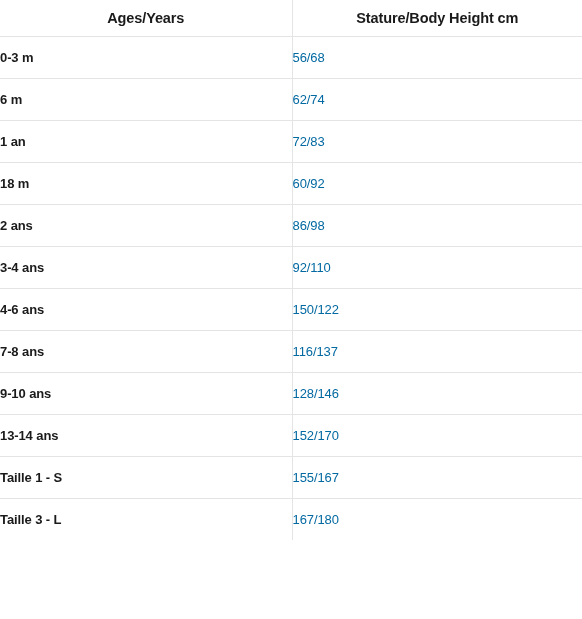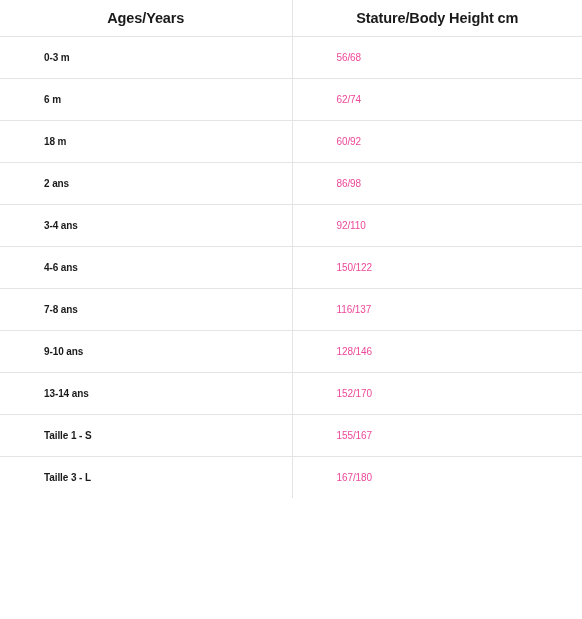--- a/index.html
+++ b/index.html
@@ -47,32 +47,31 @@
     line-height: 36px;
     font-size: 14.5px;
     font-weight: bold;
     color: #1a1a1a;
   }
 
   
   .size-table tbody td {
     height: 41px;
     line-height: 41px;
-    font-size: 10px;
-    padding-left: 44px;
+    font-size: 13px;
   }
 
   .size-table tbody td.cell-age {
     font-weight: bold;
     color: #1a1a1a;
   }
 
   .size-table tbody td.cell-stat {
     font-weight: normal;
-    color: #ec4899;
+    color: #0369a1;
   }
 
   
   .size-table tbody tr:last-child td {
     border-bottom: none;
   }
 </style>
 </head>
 <body>
 
@@ -88,20 +87,24 @@
     </tr>
   </thead>
   <tbody id="table-body">
       <tr>
         <td class="cell-age">0-3 m</td>
         <td class="cell-stat">56/68</td>
       </tr>
       <tr>
         <td class="cell-age">6 m</td>
         <td class="cell-stat">62/74</td>
+      </tr>
+      <tr>
+        <td class="cell-age">1 an</td>
+        <td class="cell-stat">72/83</td>
       </tr>
       <tr>
         <td class="cell-age">18 m</td>
         <td class="cell-stat">60/92</td>
       </tr>
       <tr>
         <td class="cell-age">2 ans</td>
         <td class="cell-stat">86/98</td>
       </tr>
       <tr>

